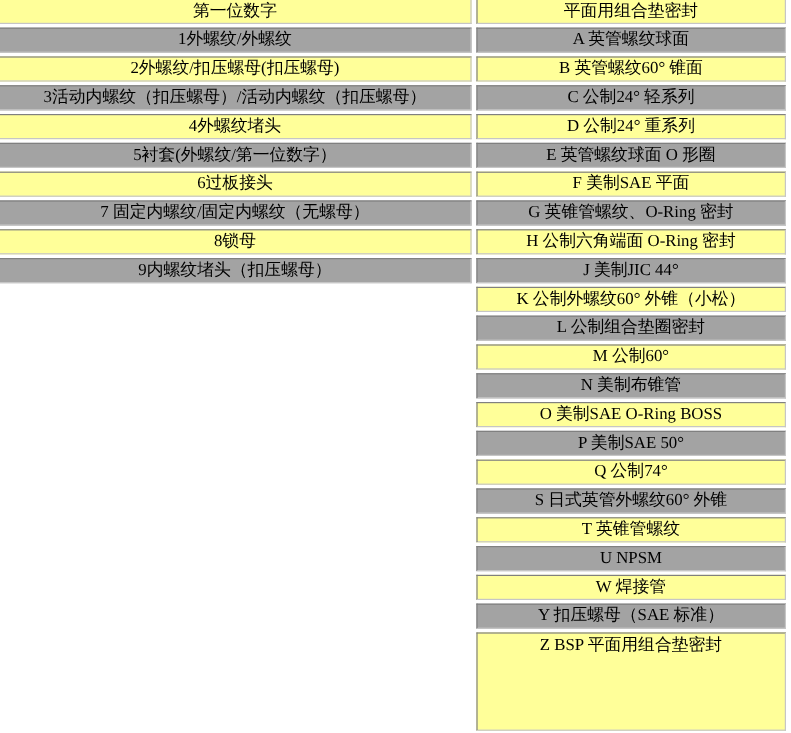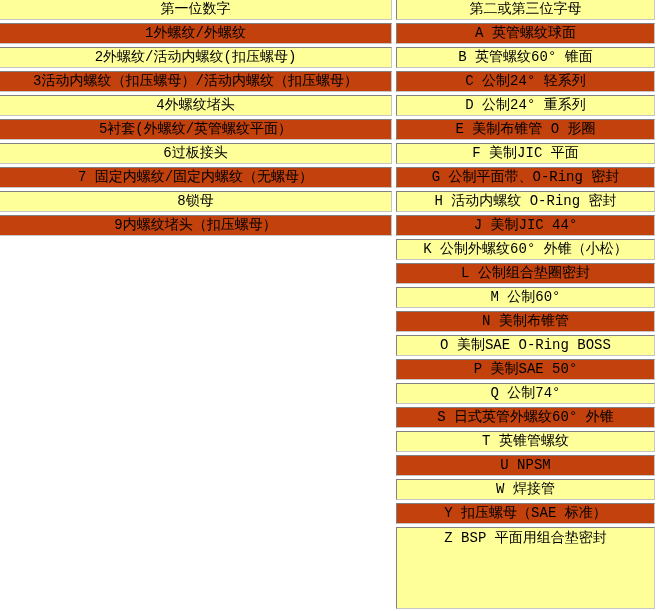--- a/index.html
+++ b/index.html
@@ -6,21 +6,21 @@
     margin: 0;
     padding: 0;
     background: #ffffff;
   }
   .screen {
     position: relative;
     width: 659px;
     height: 611px;
     overflow: hidden;
     background: #ffffff;
-    font-family: Liberation Mono, monospace;
+    font-family: Liberation Serif, serif;
   }
   table.code-table {
     border-collapse: separate;
     border-spacing: 4px 3px;
     margin: -4px 0 0 -5px;
     table-layout: fixed;
   }
   table.code-table td {
     border: 1px solid #808080;
     border-bottom-color: #c6c6c6;
@@ -31,72 +31,72 @@
     vertical-align: middle;
     font-size: 14px;
     line-height: 1.25;
     color: #000000;
     white-space: nowrap;
     overflow: hidden;
   }
   table.code-table td.c1 { width: 396px; }
   table.code-table td.c2 { width: 260px; }
   table.code-table td.bg-y { background: #ffff99; }
-  table.code-table td.bg-w { background: #c2410c; }
+  table.code-table td.bg-w { background: #a3a3a3; }
   table.code-table td.blank {
     border: none;
     background: transparent;
   }
   table.code-table td.tall {
     height: 78px;
     vertical-align: top;
     padding-top: 2px;
   }
 </style>
 </head>
 <body>
 
 <div class="screen">
   <table class="code-table">
     <tbody id="tbody">
         <tr>
           <td class="c1 bg-y">第一位数字</td>
-          <td class="c2 bg-y">第二或第三位字母</td>
+          <td class="c2 bg-y">平面用组合垫密封</td>
         </tr>
         <tr>
           <td class="c1 bg-w">1外螺纹/外螺纹</td>
           <td class="c2 bg-w">A 英管螺纹球面</td>
         </tr>
         <tr>
-          <td class="c1 bg-y">2外螺纹/活动内螺纹(扣压螺母)</td>
+          <td class="c1 bg-y">2外螺纹/扣压螺母(扣压螺母)</td>
           <td class="c2 bg-y">B 英管螺纹60° 锥面</td>
         </tr>
         <tr>
           <td class="c1 bg-w">3活动内螺纹（扣压螺母）/活动内螺纹（扣压螺母）</td>
           <td class="c2 bg-w">C 公制24° 轻系列</td>
         </tr>
         <tr>
           <td class="c1 bg-y">4外螺纹堵头</td>
           <td class="c2 bg-y">D 公制24° 重系列</td>
         </tr>
         <tr>
-          <td class="c1 bg-w">5衬套(外螺纹/英管螺纹平面）</td>
-          <td class="c2 bg-w">E 美制布锥管 O 形圈</td>
+          <td class="c1 bg-w">5衬套(外螺纹/第一位数字）</td>
+          <td class="c2 bg-w">E 英管螺纹球面 O 形圈</td>
         </tr>
         <tr>
           <td class="c1 bg-y">6过板接头</td>
-          <td class="c2 bg-y">F 美制JIC 平面</td>
+          <td class="c2 bg-y">F 美制SAE 平面</td>
         </tr>
         <tr>
           <td class="c1 bg-w">7 固定内螺纹/固定内螺纹（无螺母）</td>
-          <td class="c2 bg-w">G 公制平面带、O-Ring 密封</td>
+          <td class="c2 bg-w">G 英锥管螺纹、O-Ring 密封</td>
         </tr>
         <tr>
           <td class="c1 bg-y">8锁母</td>
-          <td class="c2 bg-y">H 活动内螺纹 O-Ring 密封</td>
+          <td class="c2 bg-y">H 公制六角端面 O-Ring 密封</td>
         </tr>
         <tr>
           <td class="c1 bg-w">9内螺纹堵头（扣压螺母）</td>
           <td class="c2 bg-w">J 美制JIC 44°</td>
         </tr>
         <tr>
           <td class="c1 blank" rowspan="13"></td>
           <td class="c2 bg-y">K 公制外螺纹60° 外锥（小松）</td>
         </tr>
         <tr>

